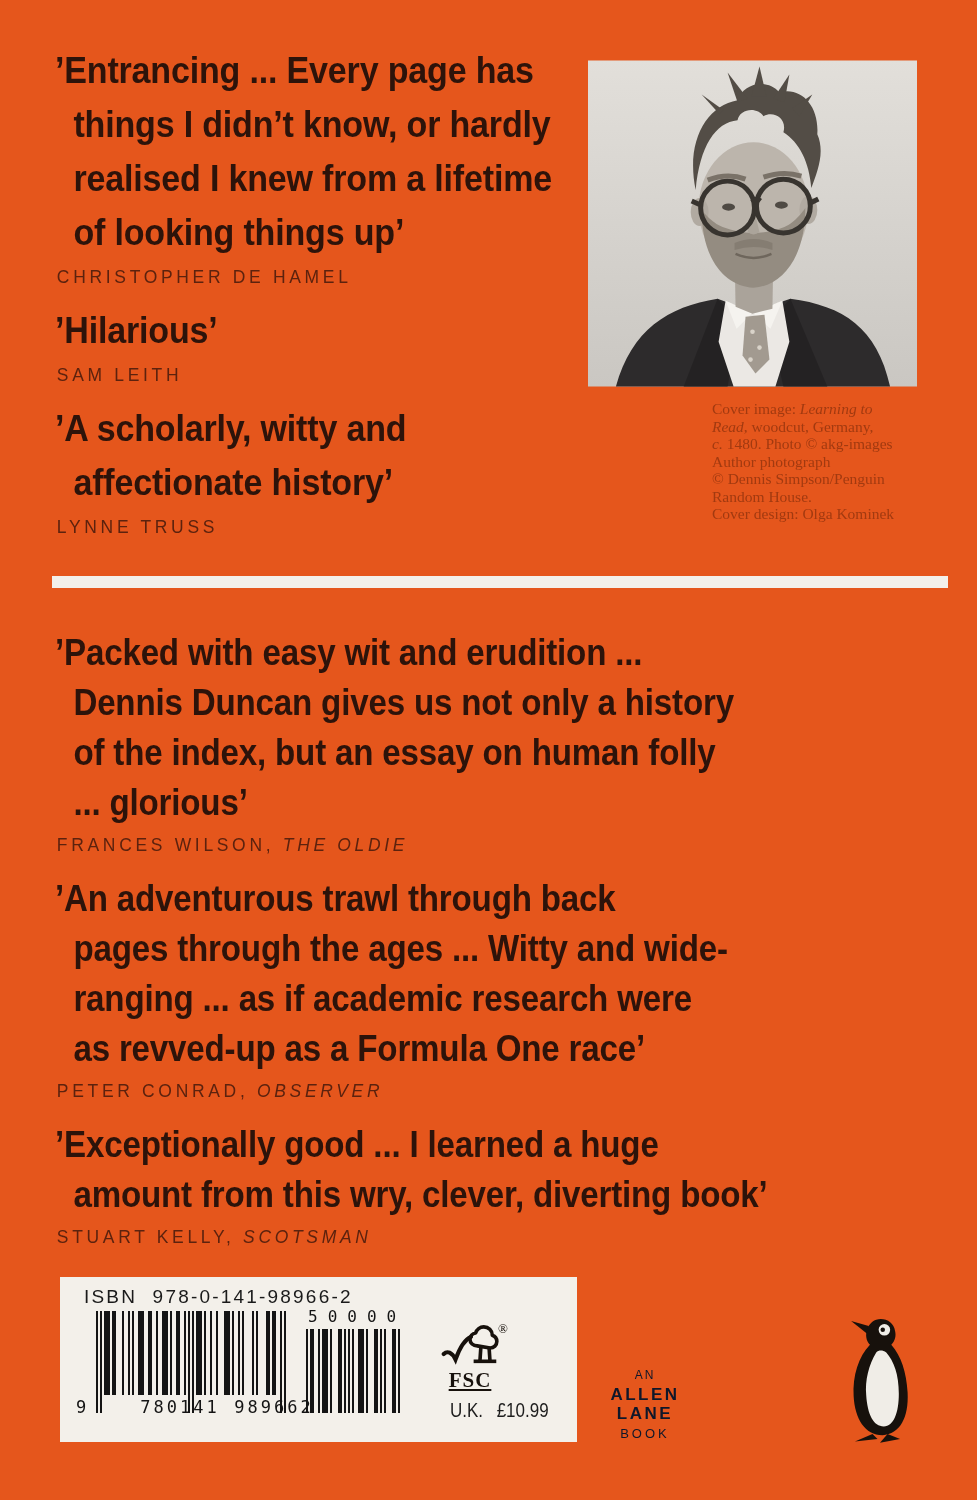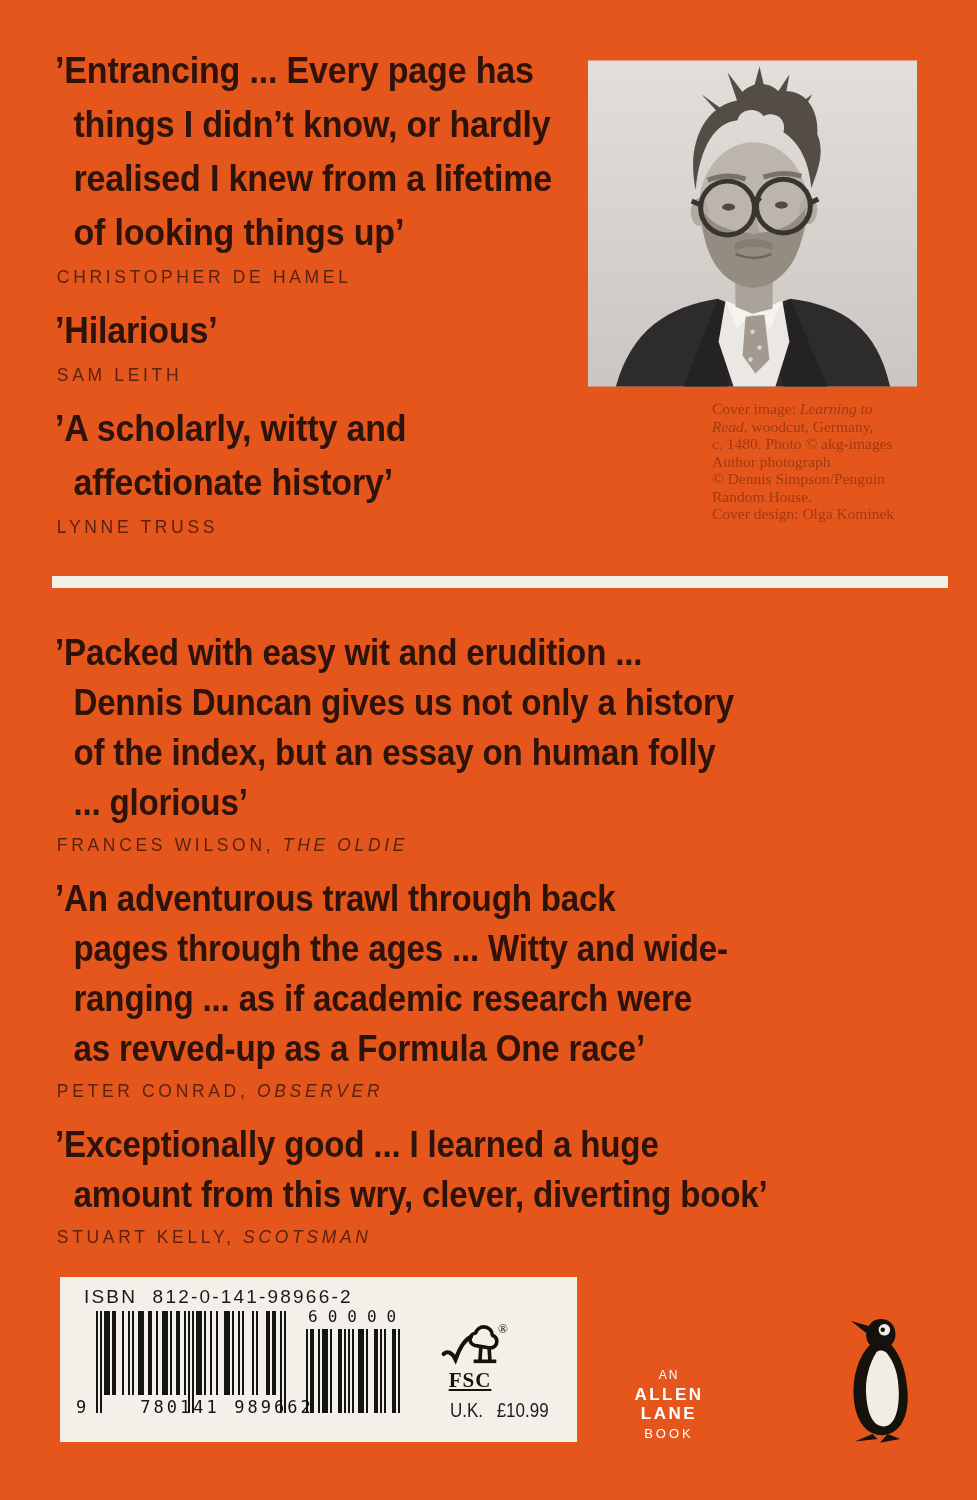--- a/index.html
+++ b/index.html
@@ -62,21 +62,21 @@
   .d-g1{left:78px;width:84px;text-align:center;letter-spacing:3px;}
   .d-g2{left:172px;width:84px;text-align:center;letter-spacing:3px;}
   .addon-digits{left:244px;top:30px;width:100px;font-family:"DejaVu Sans Mono", monospace;font-size:16px;color:#141414;letter-spacing:10px;text-indent:4px;}
   .fsc{left:374px;top:46px;width:72px;text-align:center;}
   .fsc svg{position:static;display:block;margin:0 auto;}
   .fsc-r{right:-2px;top:-2px;font-size:13px;color:#17110c;font-family:"Liberation Serif", serif;}
   .fsc-label{position:static;font-family:"Liberation Serif", serif;font-weight:bold;font-size:21px;letter-spacing:1px;color:#17110c;margin-top:1px;text-decoration:underline;}
   .price-row{left:390px;top:122px;width:120px;display:flex;gap:16px;font-size:20px;color:#1d1d1d;transform:scaleX(.85);transform-origin:left top;white-space:nowrap;}
   .price-row span{position:static;}
   
-  .imprint{position:absolute;left:630px;top:1368px;width:78px;text-align:center;color:#ffffff;}
+  .imprint{position:absolute;left:606px;top:1368px;width:78px;text-align:center;color:#0f172a;}
   .imprint-an{font-size:12px;letter-spacing:2px;margin-bottom:3px;}
   .imprint-allen,.imprint-lane{font-size:17px;font-weight:bold;letter-spacing:2.5px;line-height:19px;}
   .imprint-book{font-size:13px;letter-spacing:3px;margin-top:3px;}
   .brand{position:absolute;left:712px;top:1388px;width:116px;text-align:center;color:#20120b;}
   .brand-penguin{font-size:19px;font-weight:bold;letter-spacing:3.5px;}
   .brand-series{font-family:"Liberation Serif", serif;font-style:italic;font-size:28px;margin-top:2px;}
   .penguin-logo{position:absolute;left:840px;top:1316px;width:80px;height:128px;}
   .penguin-logo svg{display:block;width:100%;height:100%;}
 </style>
 </head>
@@ -183,21 +183,21 @@
       <p class="attr"><span>PETER CONRAD,</span> <span class="it">OBSERVER</span></p>
     </div>
     <div class="q-block">
       <p class="quote">’Exceptionally good ... I learned a huge
 amount from this wry, clever, diverting book’</p>
       <p class="attr"><span>STUART KELLY,</span> <span class="it">SCOTSMAN</span></p>
     </div>
   </section>
 
   <div class="barcode-panel">
-    <div class="isbn">ISBN 812-0-141-98966-2</div>
+    <div class="isbn">ISBN 978-0-141-98966-2</div>
     <div class="ean" id="ean-main">
         <div class="bar tall" style="left: 0px;"></div>
         <div class="bar tall" style="left: 4px;"></div>
         <div class="bar" style="left: 8px;"></div>
         <div class="bar" style="left: 10px;"></div>
         <div class="bar" style="left: 12px;"></div>
         <div class="bar" style="left: 16px;"></div>
         <div class="bar" style="left: 18px;"></div>
         <div class="bar" style="left: 26px;"></div>
         <div class="bar" style="left: 32px;"></div>
@@ -234,21 +234,21 @@
         <div class="bar" style="left: 170px;"></div>
         <div class="bar" style="left: 172px;"></div>
         <div class="bar" style="left: 176px;"></div>
         <div class="bar" style="left: 178px;"></div>
         <div class="bar tall" style="left: 184px;"></div>
         <div class="bar tall" style="left: 188px;"></div>
       </div>
     <div class="bc-digit d-first">9</div>
     <div class="bc-digit d-g1">780141</div>
     <div class="bc-digit d-g2">989662</div>
-    <div class="addon-digits">60000</div>
+    <div class="addon-digits">50000</div>
     <div class="addon" id="ean-addon">
         <div class="bar" style="left: 2px;"></div>
         <div class="bar" style="left: 6px;"></div>
         <div class="bar" style="left: 8px;"></div>
         <div class="bar" style="left: 14px;"></div>
         <div class="bar" style="left: 18px;"></div>
         <div class="bar" style="left: 20px;"></div>
         <div class="bar" style="left: 22px;"></div>
         <div class="bar" style="left: 26px;"></div>
         <div class="bar" style="left: 34px;"></div>

